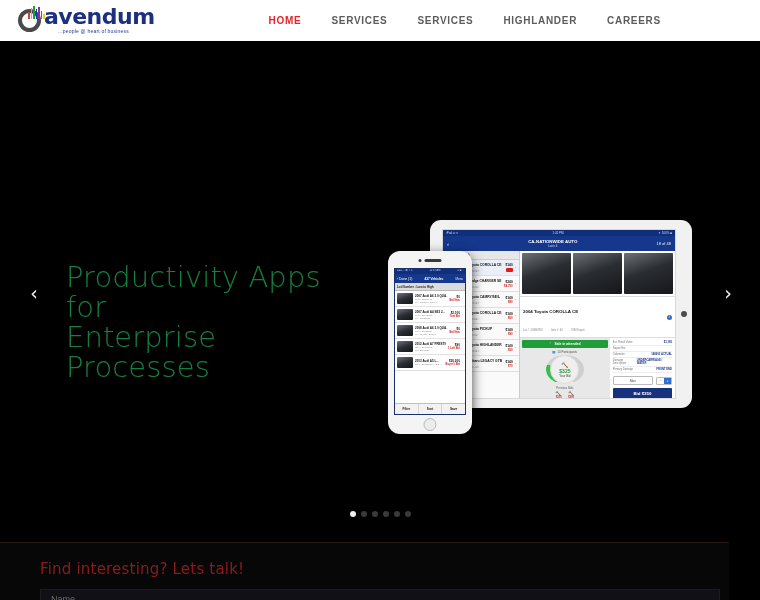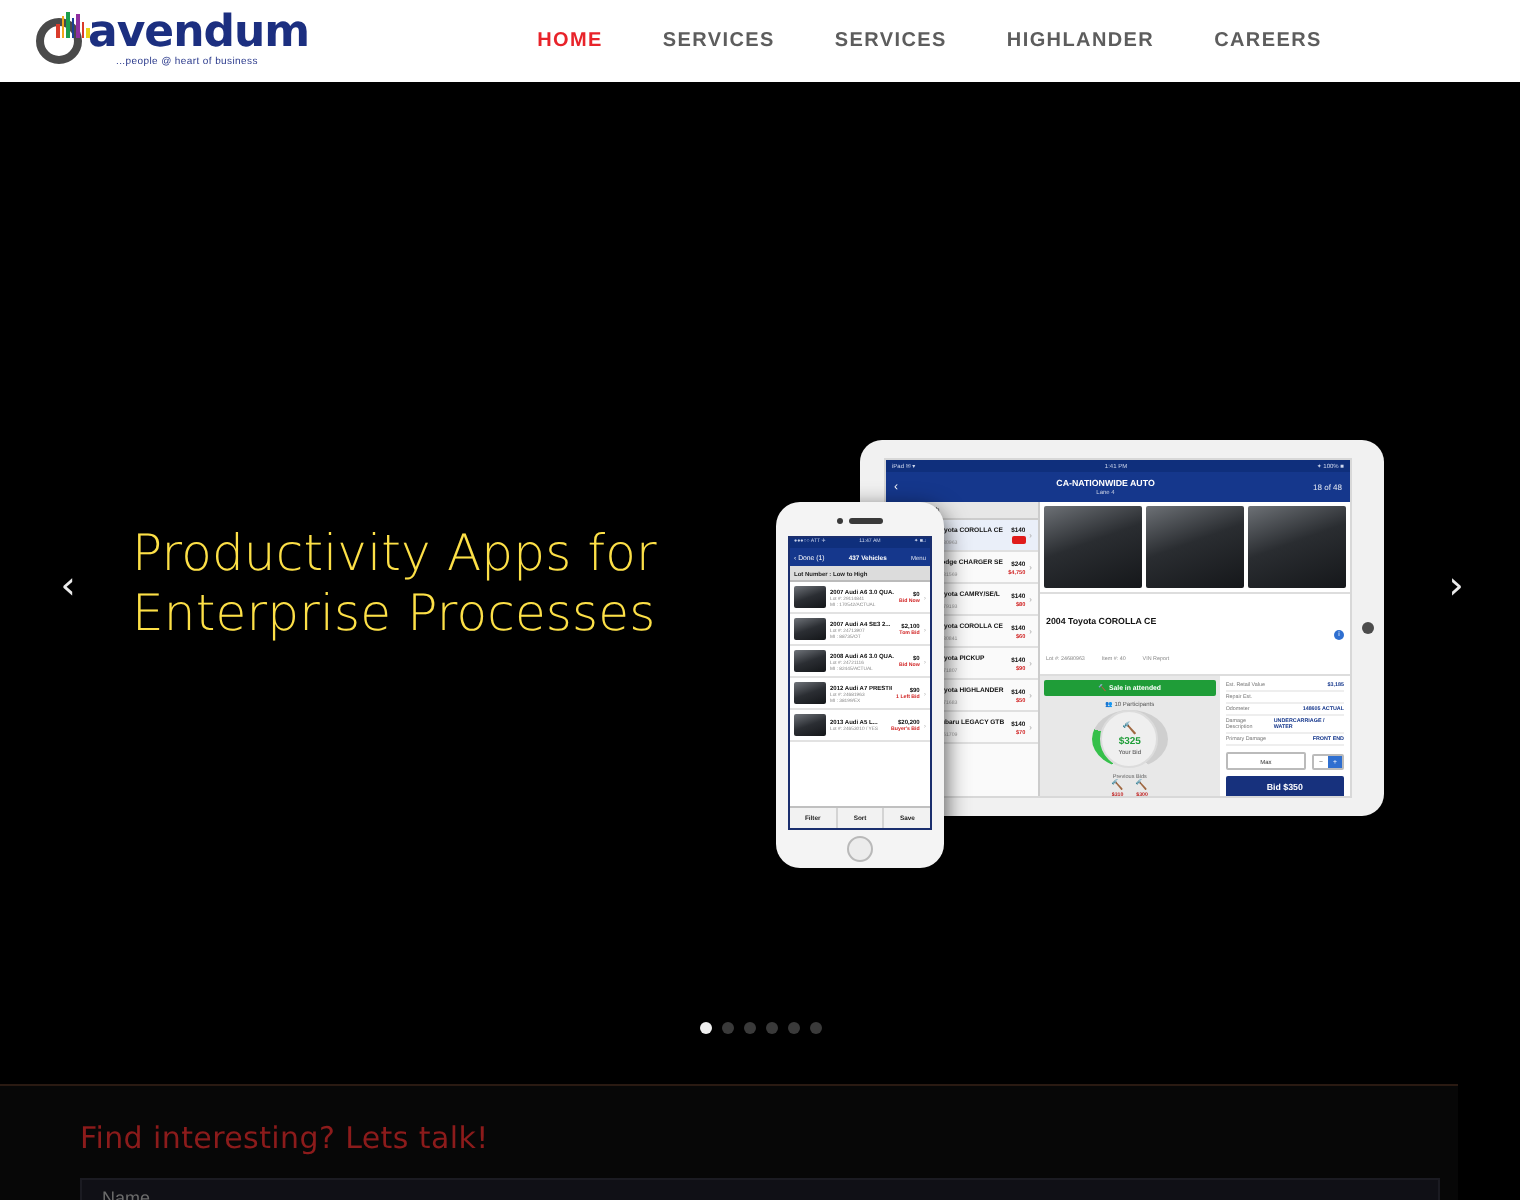--- a/index.html
+++ b/index.html
@@ -74,23 +74,23 @@
   
   #hero {
     position: absolute; top: 41px; left: 0;
     width: 760px; height: 501px;
     background: #000;
     overflow: hidden;
   }
   #hero-title {
     position: absolute; left: 66px; top: 221px;
     width: 300px;
-    font-size: 25px; font-weight: 300;
+    font-size: 29px; font-weight: 300;
     line-height: 30px; letter-spacing: 0.1px;
-    color: #fde047;
+    color: #15803d;
     font-family: "DejaVu Sans", sans-serif;
   }
 
   .hero-arrow {
     position: absolute; top: 239px;
     width: 26px; height: 26px;
     display: flex; align-items: center; justify-content: center;
     color: #ffffff; font-size: 19px; line-height: 1;
     cursor: pointer; opacity: .92;
     font-family: "DejaVu Sans", sans-serif;

